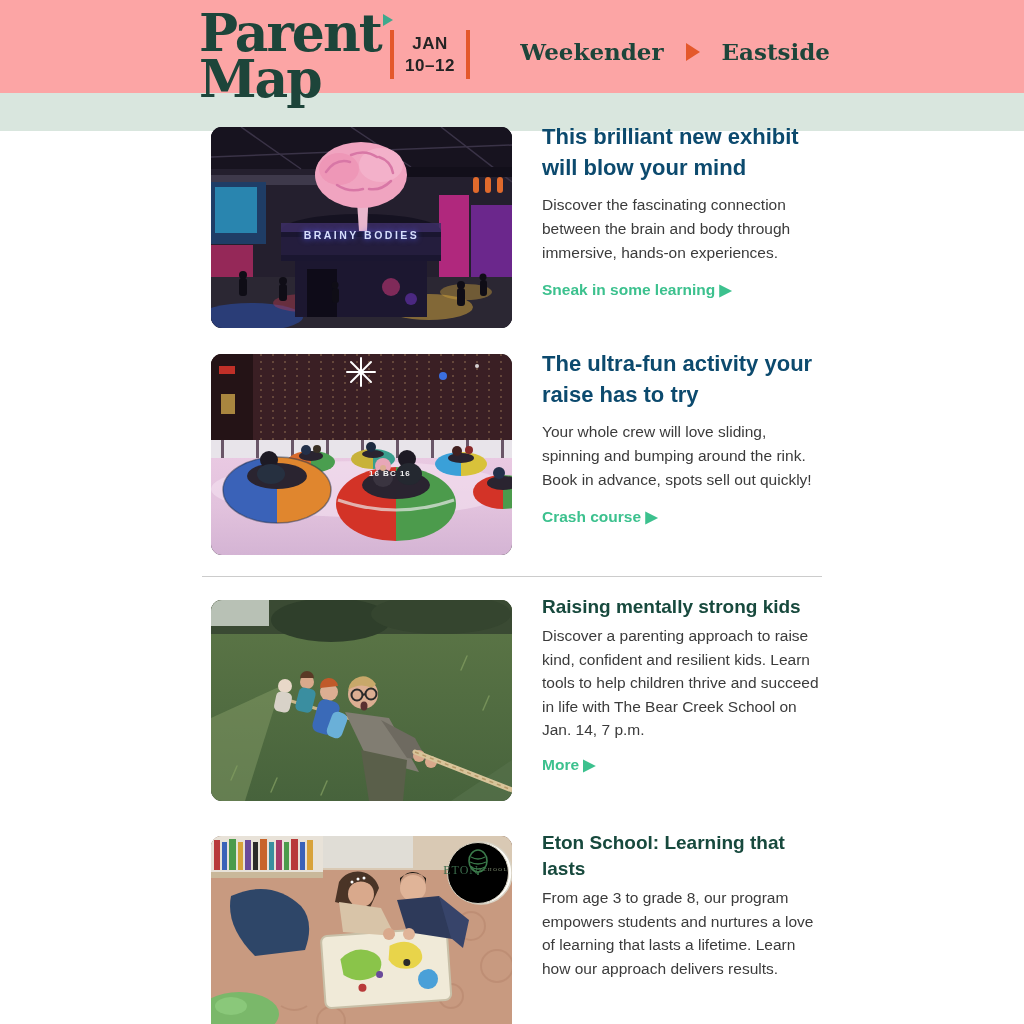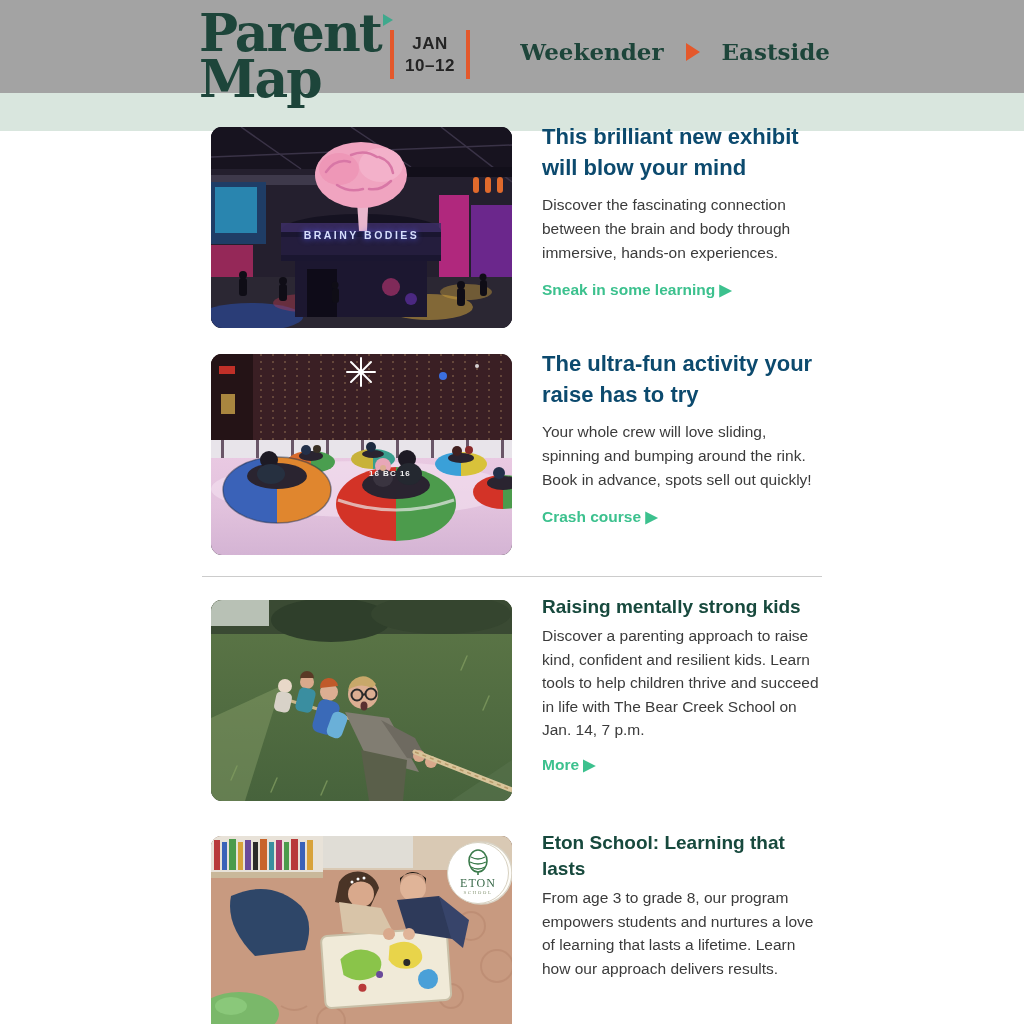--- a/index.html
+++ b/index.html
@@ -1,21 +1,21 @@
 <!DOCTYPE html>
 <html><head>
 <meta charset="utf-8">
 <style>
   * { margin:0; padding:0; box-sizing:border-box; }
   html,body { width:1024px; height:1024px; overflow:hidden; background:#ffffff;
     font-family:"Liberation Sans", sans-serif; }
   .page { position:relative; width:1024px; height:1024px; background:#fff; }
 
   
-  header { position:relative; width:1024px; height:93px; background:#a3a3a3; }
+  header { position:relative; width:1024px; height:93px; background:#fca5a5; }
   .mint-band { position:absolute; left:0; top:93px; width:1024px; height:38px; background:#d9e6de; z-index:1; }
 
   .logo { position:absolute; left:199px; top:10px; z-index:5; color:#1d453a;
     font-family:"DejaVu Serif", serif; font-weight:bold; line-height:0.88;
     font-size:52px; letter-spacing:-2px; cursor:pointer; }
   .logo-line { position:relative; display:block; }
   .logo-arrow { position:absolute; top:4px; right:-12px; width:0; height:0;
     border-top:6px solid transparent; border-bottom:6px solid transparent;
     border-left:10px solid #3fa98d; }
 
@@ -55,22 +55,22 @@
   .ads-label { text-align:center; font-style:italic; font-size:13.5px; color:#2a2a2a;
     margin-top:12px; }
 
   .img-caption { position:absolute; left:0; right:0; top:102px; text-align:center;
     color:#d7defc; font-size:10.5px; font-weight:bold; letter-spacing:2.5px;
     text-shadow:0 0 6px #5560ff; pointer-events:none; }
   .car-num { position:absolute; left:158px; top:115px; color:#f3f3f3; font-size:8px;
     font-weight:bold; letter-spacing:1px; pointer-events:none; }
 
   .eton-badge { position:absolute; right:3px; top:6px; width:62px; height:62px;
-    border-radius:50%; background:#ffffff; border:1px solid #d8d2c2;
-    display:flex; flex-direction:column; align-items:center; justify-content:flex-end;
+    border-radius:50%; background:#000000; border:1px solid #d8d2c2;
+    display:flex; align-items:center; justify-content:flex-end;
     padding-bottom:7px; }
   .eton-tree { position:absolute; top:6px; left:50%; transform:translateX(-50%); }
   .eton-name { font-family:"Liberation Serif", serif; font-size:12px; letter-spacing:1px;
     color:#3a6a4a; line-height:12px; }
   .eton-sub { font-family:"Liberation Serif", serif; font-size:5px; letter-spacing:1.5px;
     color:#8a9a7a; line-height:7px; }
 </style>
 </head>
 <body>
 

